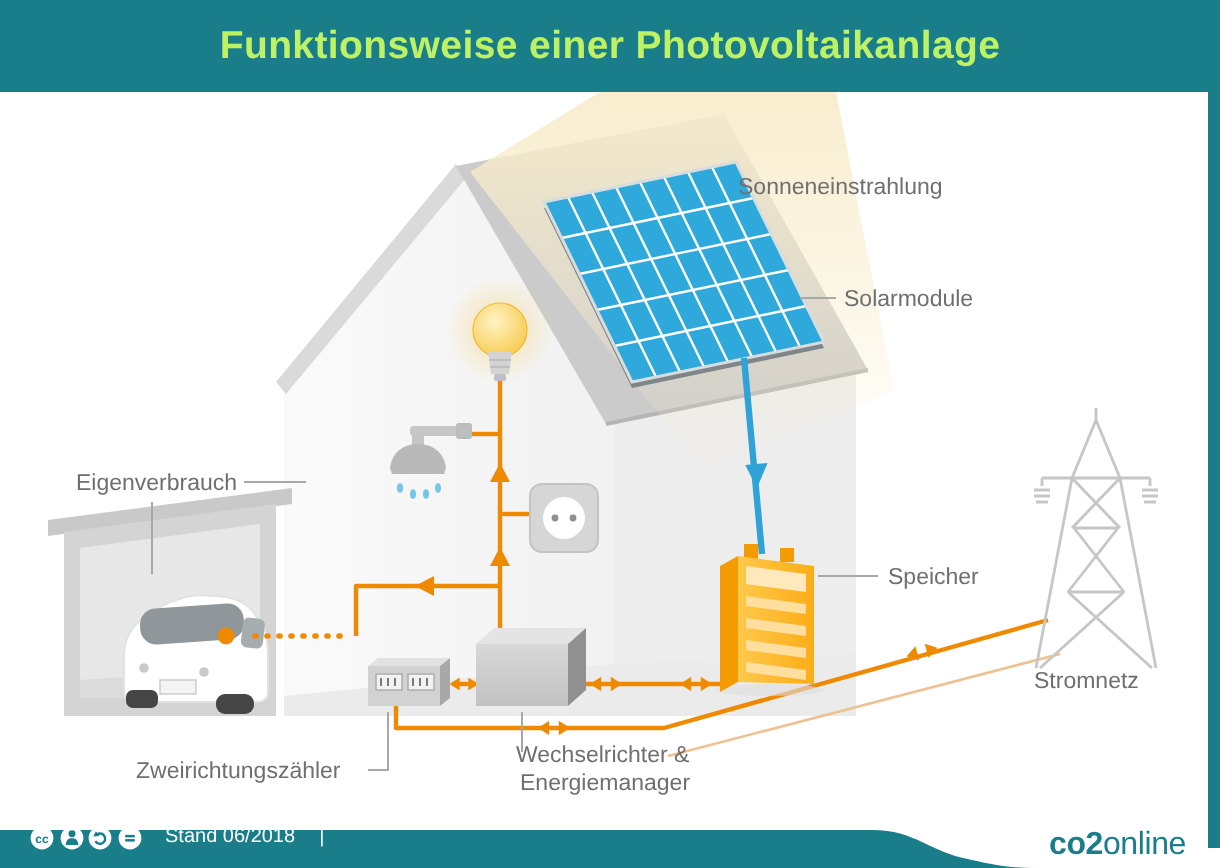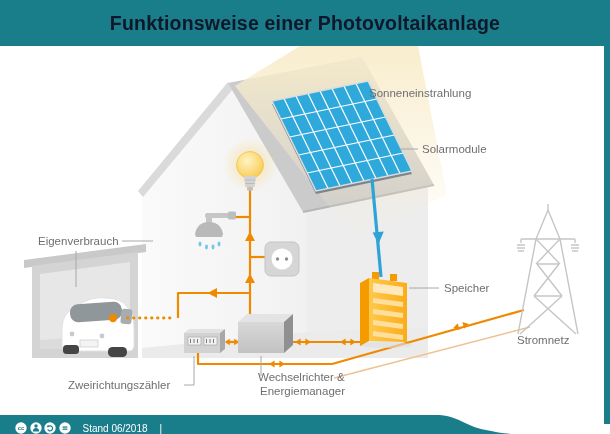--- a/index.html
+++ b/index.html
@@ -3,31 +3,31 @@
 <meta charset="utf-8">
 <style>
   html,body{margin:0;padding:0;}
   body{
     width:610px;height:434px;position:relative;overflow:hidden;
     background:#ffffff;font-family:"Liberation Sans",sans-serif;
     -webkit-font-smoothing:antialiased;
   }
   .header{
     position:absolute;top:0;left:0;width:610px;height:46px;
-    background:#1a7d8a;color:#0f172a;display:flex;align-items:center;justify-content:center;
+    background:#1a7d8a;color:#bef264;display:flex;align-items:center;justify-content:center;
     font-size:19.5px;font-weight:700;letter-spacing:.2px;
   }
   .border-left{position:absolute;top:46px;left:0;width:5px;height:367px;background:#1a7d8a;}
   .border-right{position:absolute;top:46px;right:0;width:6px;height:378px;background:#1a7d8a;}
   .stage{position:absolute;top:46px;left:0;width:499px;height:367px;background:#fff;}
   .stage svg{display:block;}
   .footer{position:absolute;left:0;bottom:0;width:610px;height:21px;}
   .footer .bar{position:absolute;left:0;bottom:0;width:610px;height:21px;}
   .footer .inner{
-    position:absolute;left:15px;bottom:0;height:21px;display:flex;align-items:flex-end;gap:4px;
+    position:absolute;left:15px;bottom:0;height:21px;display:flex;align-items:flex-start;gap:4px;
     color:#fff;font-size:10px;
   }
   .lic{display:flex;gap:2.5px;align-items:center;margin-right:8px;}
   .lic svg{display:block;}
   .ftext{white-space:pre;}
   .sep{margin:0 8px;}
   .logo{
     position:absolute;right:17px;bottom:2px;color:#1a7d8a;font-size:16px;letter-spacing:-.2px;
   }
   .logo .b{font-weight:700;}
@@ -273,13 +273,14 @@
       </svg>
       <svg width="12" height="12" viewBox="0 0 20 20">
         <circle cx="10" cy="10" r="9.5" fill="#fff"></circle>
         <rect x="6" y="7.4" width="8" height="2.1" fill="#1a7d8a"></rect>
         <rect x="6" y="10.9" width="8" height="2.1" fill="#1a7d8a"></rect>
       </svg>
     </span>
     <span class="ftext">Stand 06/2018</span>
     <span class="sep">|</span>
   </div>
+  <div class="logo"><span class="b">co2</span><span class="l">online</span></div>
 </div>
 
 </body></html>

